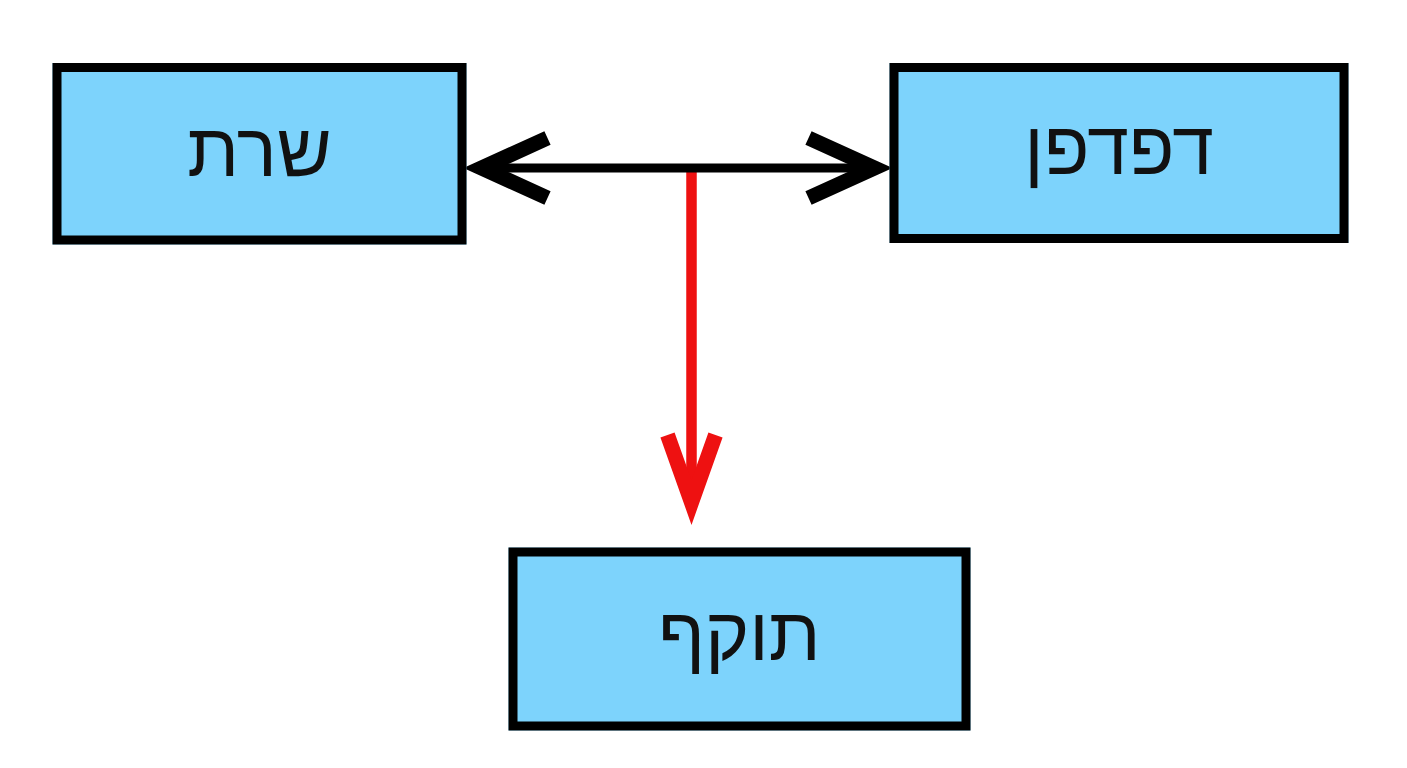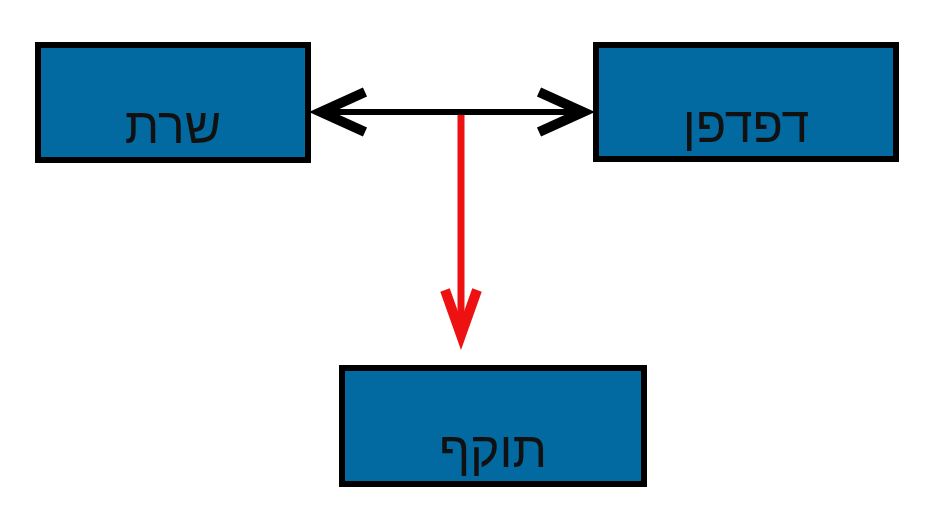--- a/index.html
+++ b/index.html
@@ -19,23 +19,23 @@
     position: absolute;
     left: 0;
     top: 0;
     width: 938px;
     height: 512px;
   }
   .node-box {
     position: absolute;
     box-sizing: border-box;
     border: 6px solid #000000;
-    background: #0369a1;
+    background: #7dd3fc;
     display: flex;
-    align-items: flex-end;
+    align-items: center;
     justify-content: center;
   }
   .node-label {
     font-size: 50px;
     color: #111111;
     line-height: 1;
     padding-bottom: 6px;
     white-space: nowrap;
   }
   .node-server   { left: 35px;  top: 42px;  width: 276px; height: 121px; }

